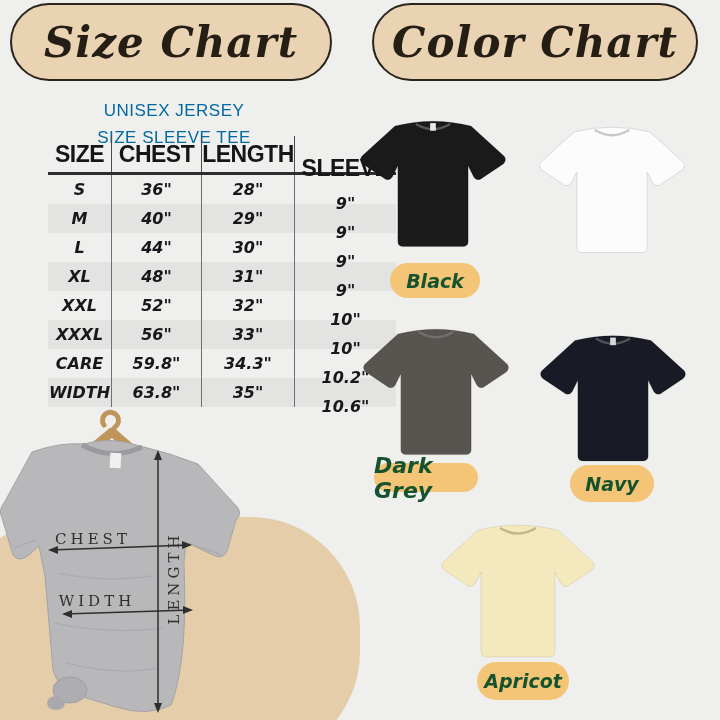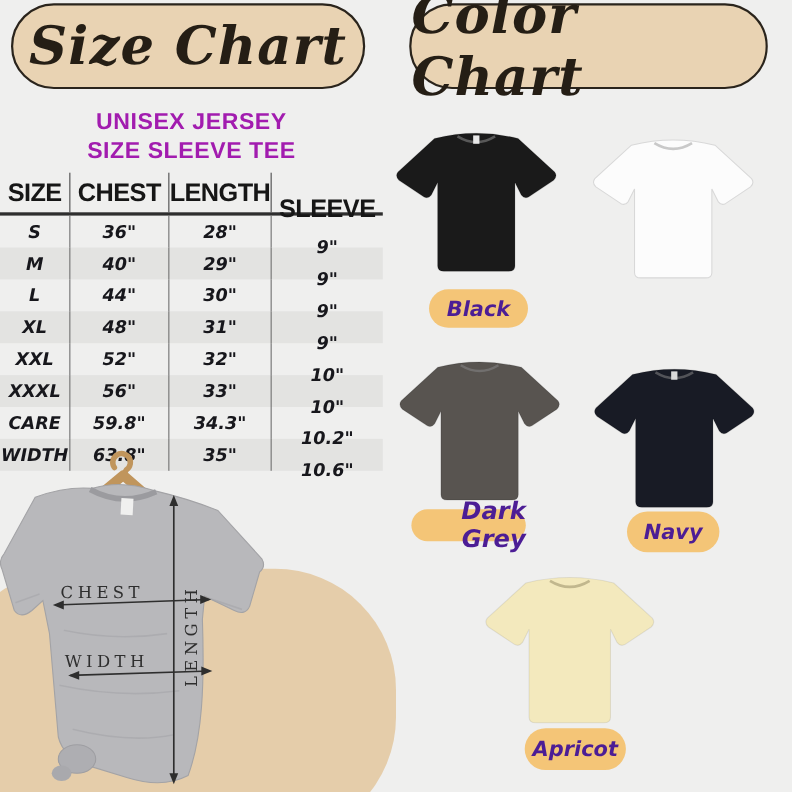--- a/index.html
+++ b/index.html
@@ -8,31 +8,31 @@
     background:var(--background,#efefee);
     font-family:"Liberation Sans",sans-serif;color:var(--ink,#1c1c1c);
   }
   
   .title-pill{
     position:absolute;top:3px;height:74px;border-radius:40px;
     background:var(--title_pill_bg,#e9d3b3);
     border:2px solid var(--title_pill_border,#2a241c);
     display:flex;align-items:center;justify-content:center;
     font-family:"DejaVu Serif",serif;font-style:italic;font-weight:bold;
-    font-size:48px;letter-spacing:1px;color:#251e15;
+    font-size:42px;letter-spacing:1px;color:#251e15;
   }
   .size-pill{left:10px;width:318px;}
   .color-pill{left:372px;width:322px;}
   
   .product-title{
     position:absolute;left:0;top:97px;width:348px;text-align:center;
-    font-weight:bold;font-size:21px;line-height:27px;letter-spacing:.5px;color:#a21caf;
-  }
-  
-  .size-table{position:absolute;left:0;top:157px;width:348px;}
+    font-weight:normal;font-size:17px;line-height:27px;letter-spacing:.5px;color:#0369a1;
+  }
+  
+  .size-table{position:absolute;left:0;top:136px;width:348px;padding-left:48px;}
   .t-row{display:flex;height:29px;}
   .t-row.head{height:36px;border-bottom:3px solid #2e2e2e;}
   .t-row.alt{background:var(--table_alt_row,#e3e3e1);}
   .t-cell{
     display:flex;align-items:center;justify-content:center;
     border-right:1.5px solid #707070;box-sizing:border-box;
     font-family:"DejaVu Sans",sans-serif;font-weight:bold;font-style:italic;
     font-size:16px;color:#17171c;
   }
   .t-cell:nth-child(1){width:64px;}
@@ -62,21 +62,21 @@
   
   .tee{position:absolute;}
   .tee path.body{stroke:rgba(0,0,0,.14);stroke-width:1;}
   .tee.tee-white path.body{stroke:#d8d8d8;}
   .tee.tee-apricot path.body{stroke:rgba(0,0,0,.08);}
   
   .label-pill{
     position:absolute;border-radius:22px;background:var(--label_pill_bg,#f4c577);
     display:flex;align-items:center;justify-content:center;z-index:3;
     font-family:"DejaVu Sans",sans-serif;font-weight:bold;font-style:italic;
-    font-size:19px;color:#4c1d95;text-align:right;
+    font-size:19px;color:#14532d;
   }
   .lp-black{left:390px;top:263px;width:90px;height:35px;}
   .lp-white{left:567px;top:264px;width:88px;height:35px;}
   .lp-darkgrey{left:374px;top:463px;width:104px;height:29px;font-size:22px;}
   .lp-navy{left:570px;top:465px;width:84px;height:37px;}
   .lp-apricot{left:477px;top:662px;width:92px;height:38px;}
 </style>
 </head>
 <body>
 

